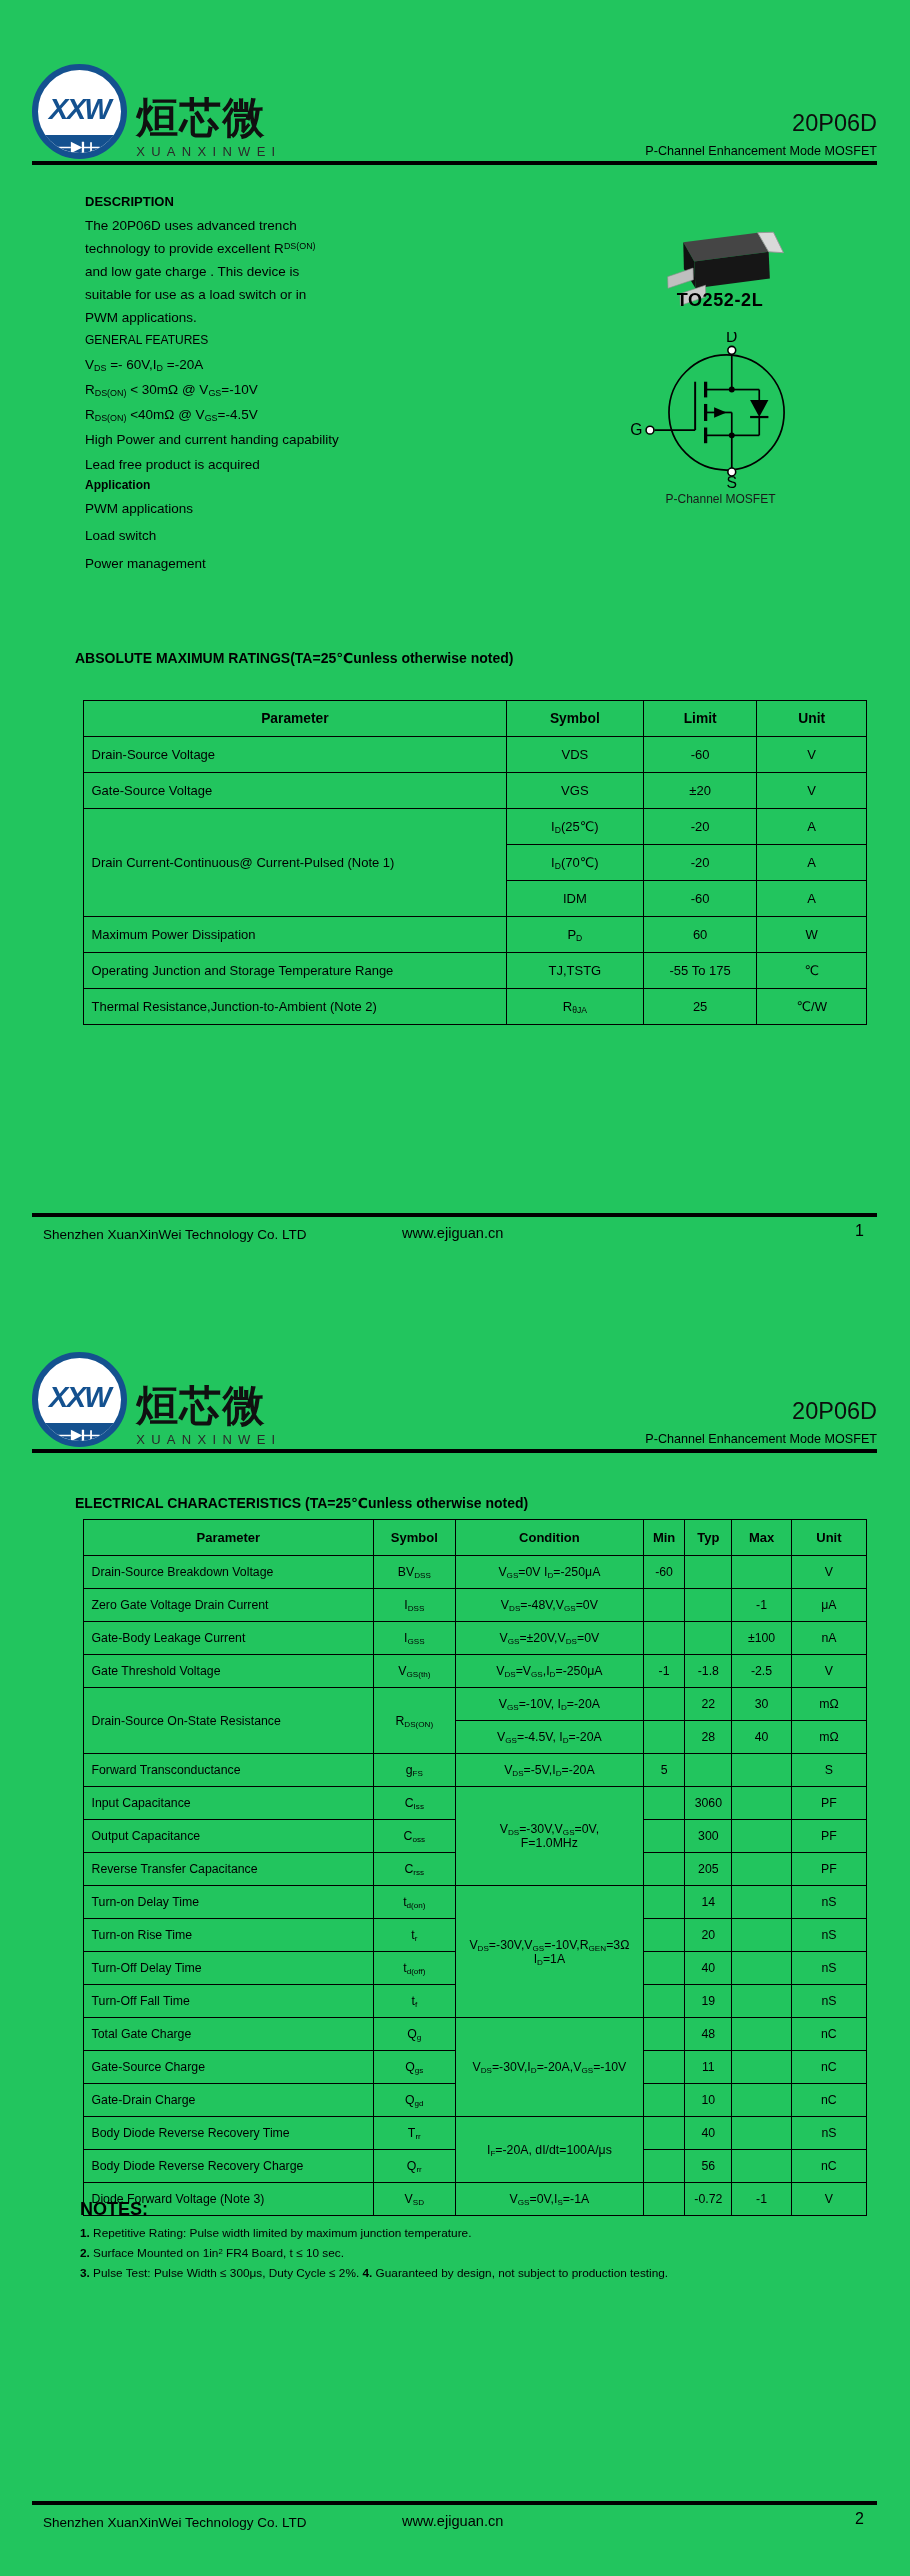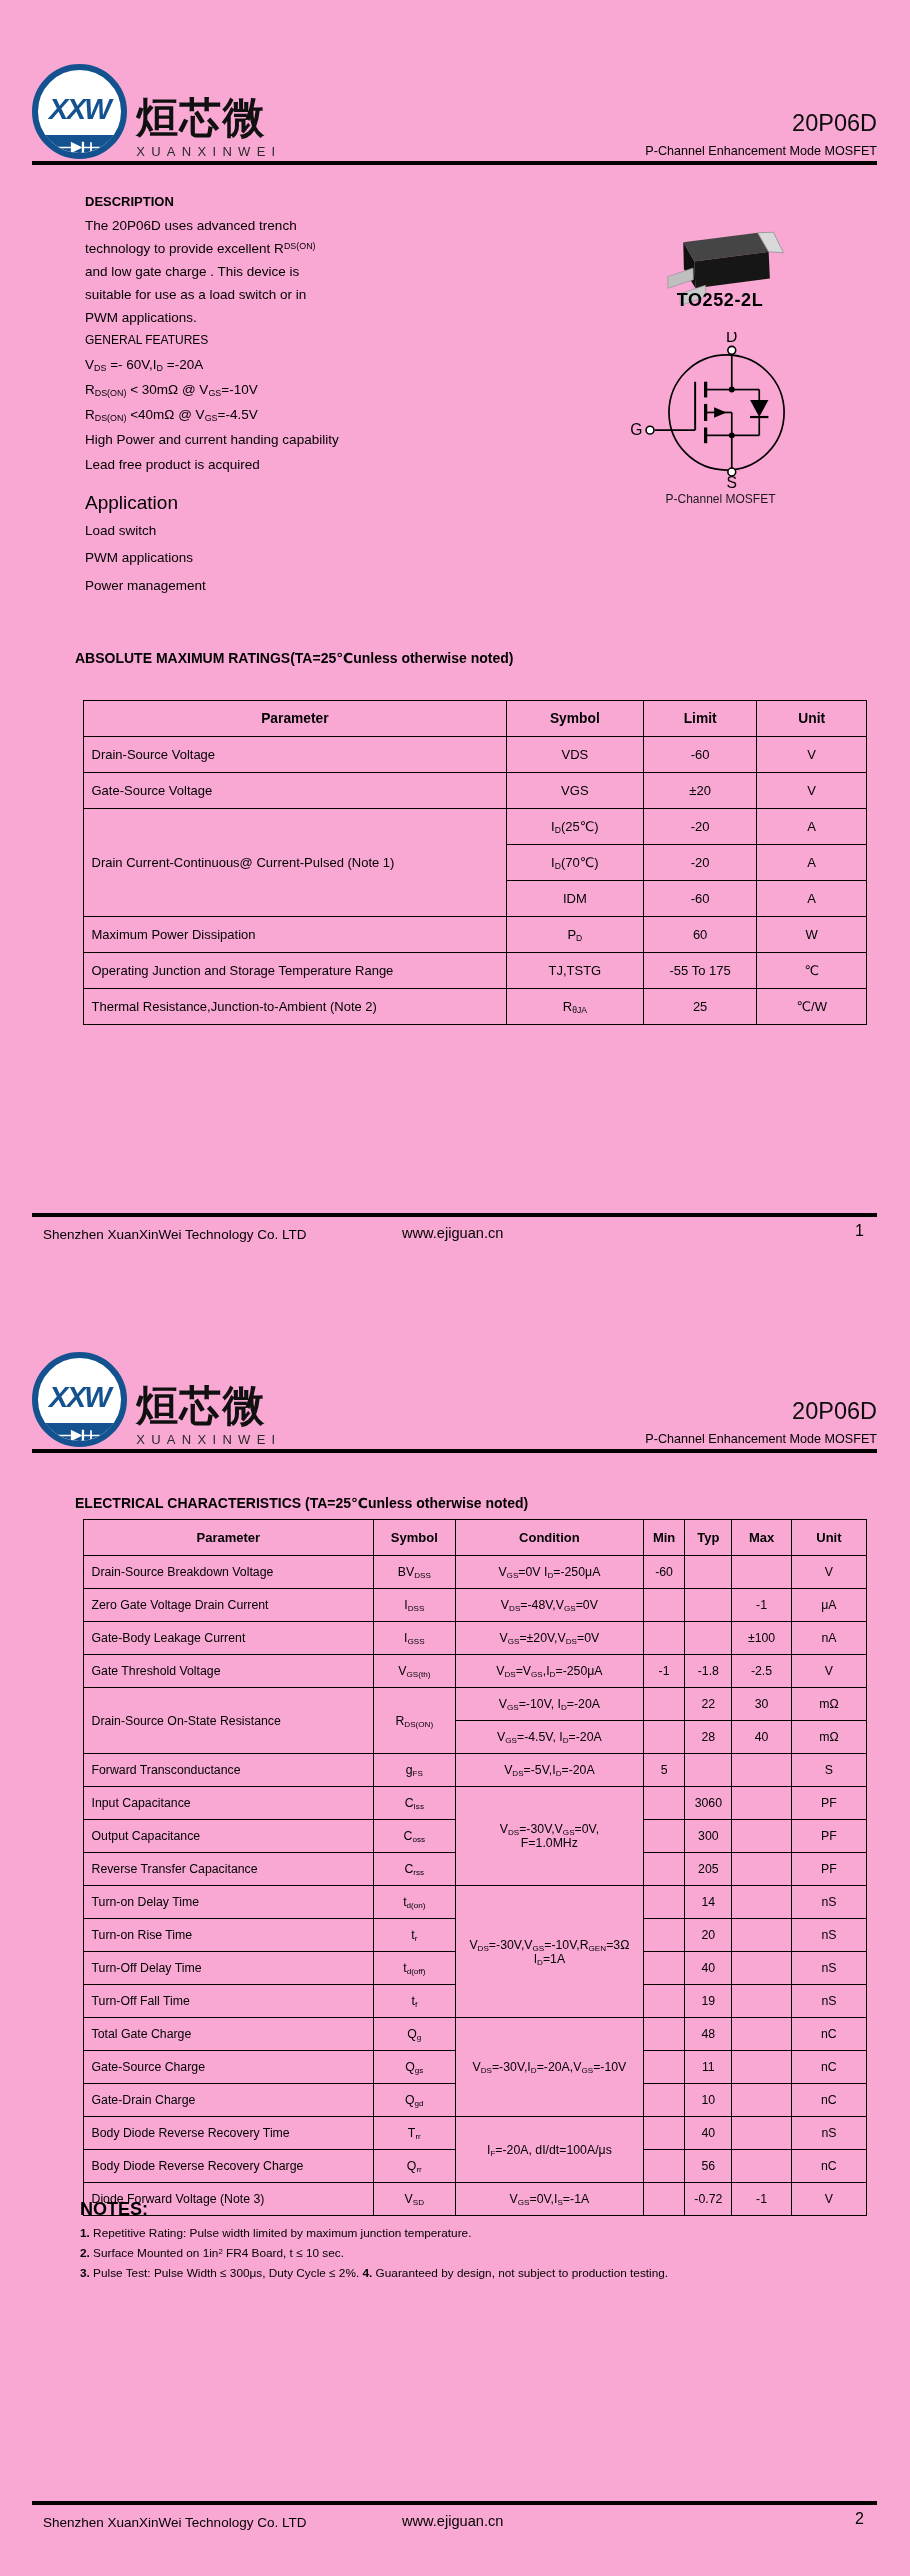--- a/index.html
+++ b/index.html
@@ -1,18 +1,18 @@
 <!DOCTYPE html>
 <html style="font-size:9.2px"><head>
 <meta charset="utf-8">
 <style>
   *{box-sizing:border-box;margin:0;padding:0}
   html,body{background:#fff}
   body{width:910px;font-family:"Liberation Sans","DejaVu Sans",sans-serif;color:#000}
-  .page{position:relative;width:910px;height:1288px;background:#f9a8d4;overflow:hidden}
+  .page{position:relative;width:910px;height:1288px;background:#22c55e;overflow:hidden}
 
   
   .hdr{position:absolute;left:32px;right:33px;top:53px;height:112px;border-bottom:4px solid #000;
        display:flex;justify-content:space-between;align-items:flex-end;padding-bottom:2.3px}
   .logo{display:flex;align-items:flex-end;gap:9.2px}
   .logo-mark{position:relative;width:95px;height:95px;border:6.9px solid #14518f;border-radius:50%;
              overflow:hidden;background:#fff;flex:0 0 auto}
   .logo-xxw{position:absolute;top:23px;left:0;right:0;text-align:center;font-size:29px;font-weight:800;
             font-style:italic;color:#14518f;letter-spacing:-1.7px}
   .logo-band{position:absolute;left:-6.9px;right:-6.9px;bottom:-6.9px;height:25px;background:#14518f;
@@ -22,21 +22,21 @@
   .title-block{text-align:right;padding-bottom:1.1px}
   .part-no{font-size:23.5px;color:#0d0d0d}
   .subtitle{font-size:12.6px;margin-top:6.9px}
 
   
   .col-left{position:absolute;left:85px;top:194px;width:425px}
   .sec-h1{font-size:13px;font-weight:700;margin-bottom:5px}
   .desc-line{font-size:13.5px;line-height:23px;white-space:nowrap}
   .feat-h{font-size:12px;font-weight:400;margin-top:4px;margin-bottom:4.6px}
   .feat-line{font-size:13.5px;line-height:25px;white-space:nowrap}
-  .app-h{font-size:19px;font-weight:400;margin-top:15px;margin-bottom:3.4px}
+  .app-h{font-size:12px;font-weight:700;margin-top:1px;margin-bottom:3.4px}
   .app-line{font-size:13.5px;line-height:27.5px;white-space:nowrap}
   sub{font-size:66%;vertical-align:-0.25em;line-height:0}
   sup{font-size:66%;vertical-align:0.45em;line-height:0}
 
   
   .pkg{position:absolute;left:628px;top:219px;width:184px;height:98px}
   .pkg-label{position:absolute;left:628px;top:290px;width:184px;text-align:center;
              font-size:18px;font-weight:800;letter-spacing:0.6px}
   .mos{position:absolute;left:628px;top:332px;width:184px;height:157px}
   .mos-caption{position:absolute;left:620px;top:492px;width:201px;text-align:center;font-size:12px;color:#1a1a1a}
@@ -104,22 +104,22 @@
     <div class="feat-h">GENERAL FEATURES</div>
     <div>
         <div class="feat-line">V<sub>DS</sub> =- 60V,I<sub>D</sub> =-20A</div>
         <div class="feat-line">R<sub>DS(ON)</sub> &lt; 30mΩ @ V<sub>GS</sub>=-10V</div>
         <div class="feat-line">R<sub>DS(ON)</sub> &lt;40mΩ @ V<sub>GS</sub>=-4.5V</div>
         <div class="feat-line">High Power and current handing capability</div>
         <div class="feat-line">Lead free product is acquired</div>
       </div>
     <div class="app-h">Application</div>
     <div>
+        <div class="app-line">PWM applications</div>
         <div class="app-line">Load switch</div>
-        <div class="app-line">PWM applications</div>
         <div class="app-line">Power management</div>
       </div>
   </div>
 
   <svg class="pkg" viewBox="0 0 300 170">
     <g transform="rotate(-10 150 85)">
       <polygon points="95,30 225,36 238,72 108,66" fill="#454545"></polygon>
       <polygon points="108,66 238,72 232,118 102,112" fill="#161616"></polygon>
       <polygon points="95,30 108,66 102,112 88,76" fill="#101010"></polygon>
       <polygon points="225,36 252,40 263,78 238,72" fill="#d9d9d9" stroke="#969696" stroke-width="1.5"></polygon>

